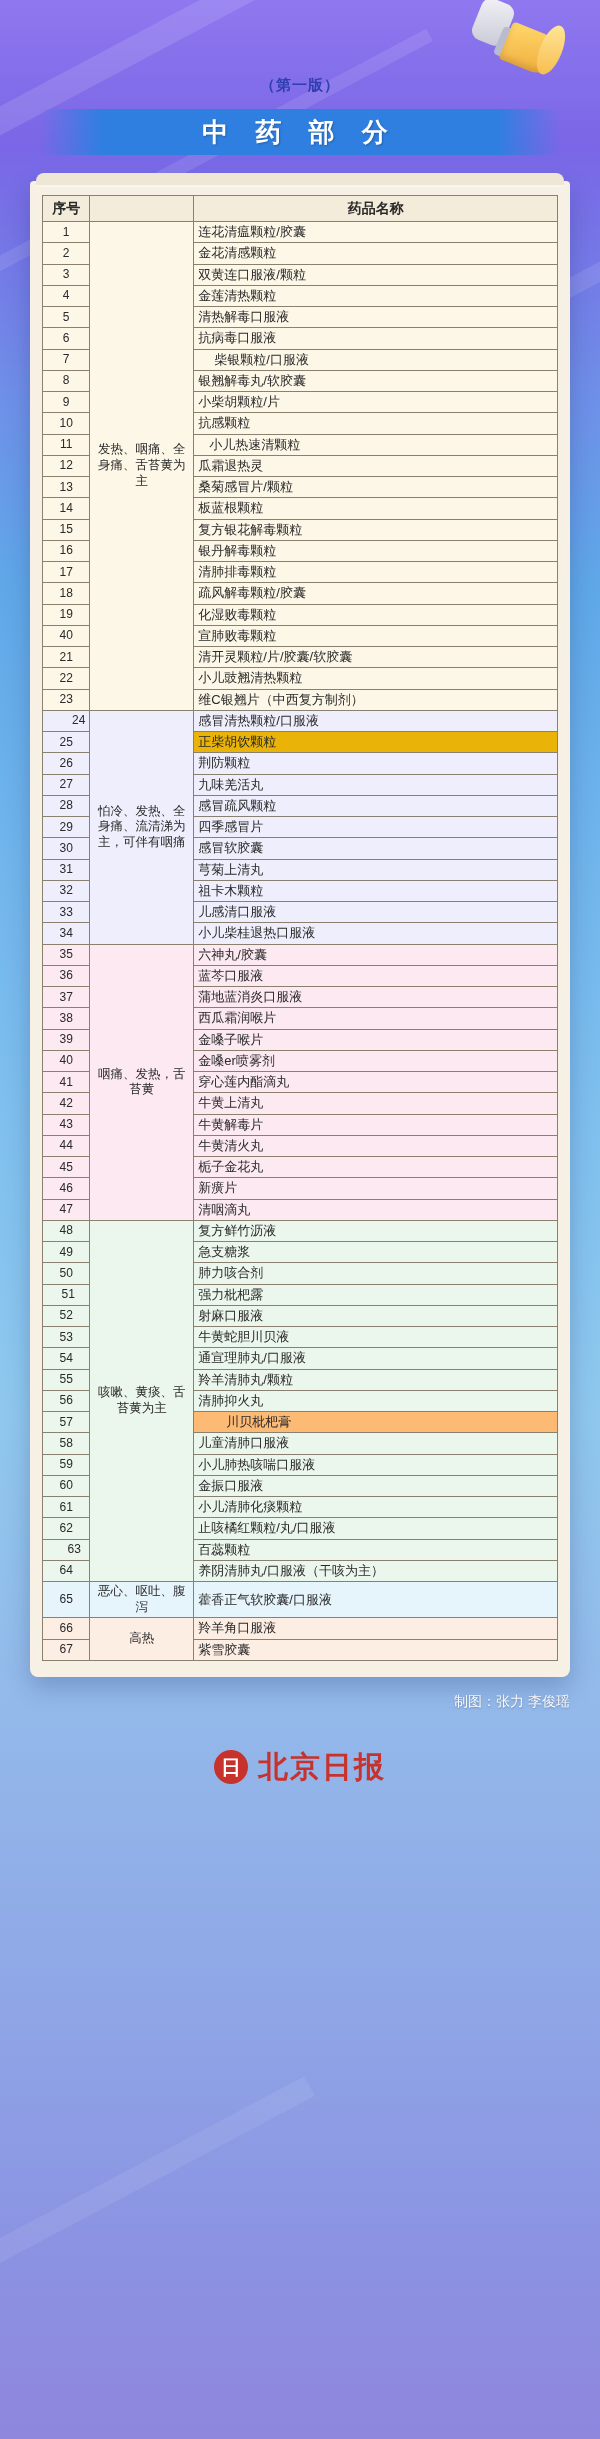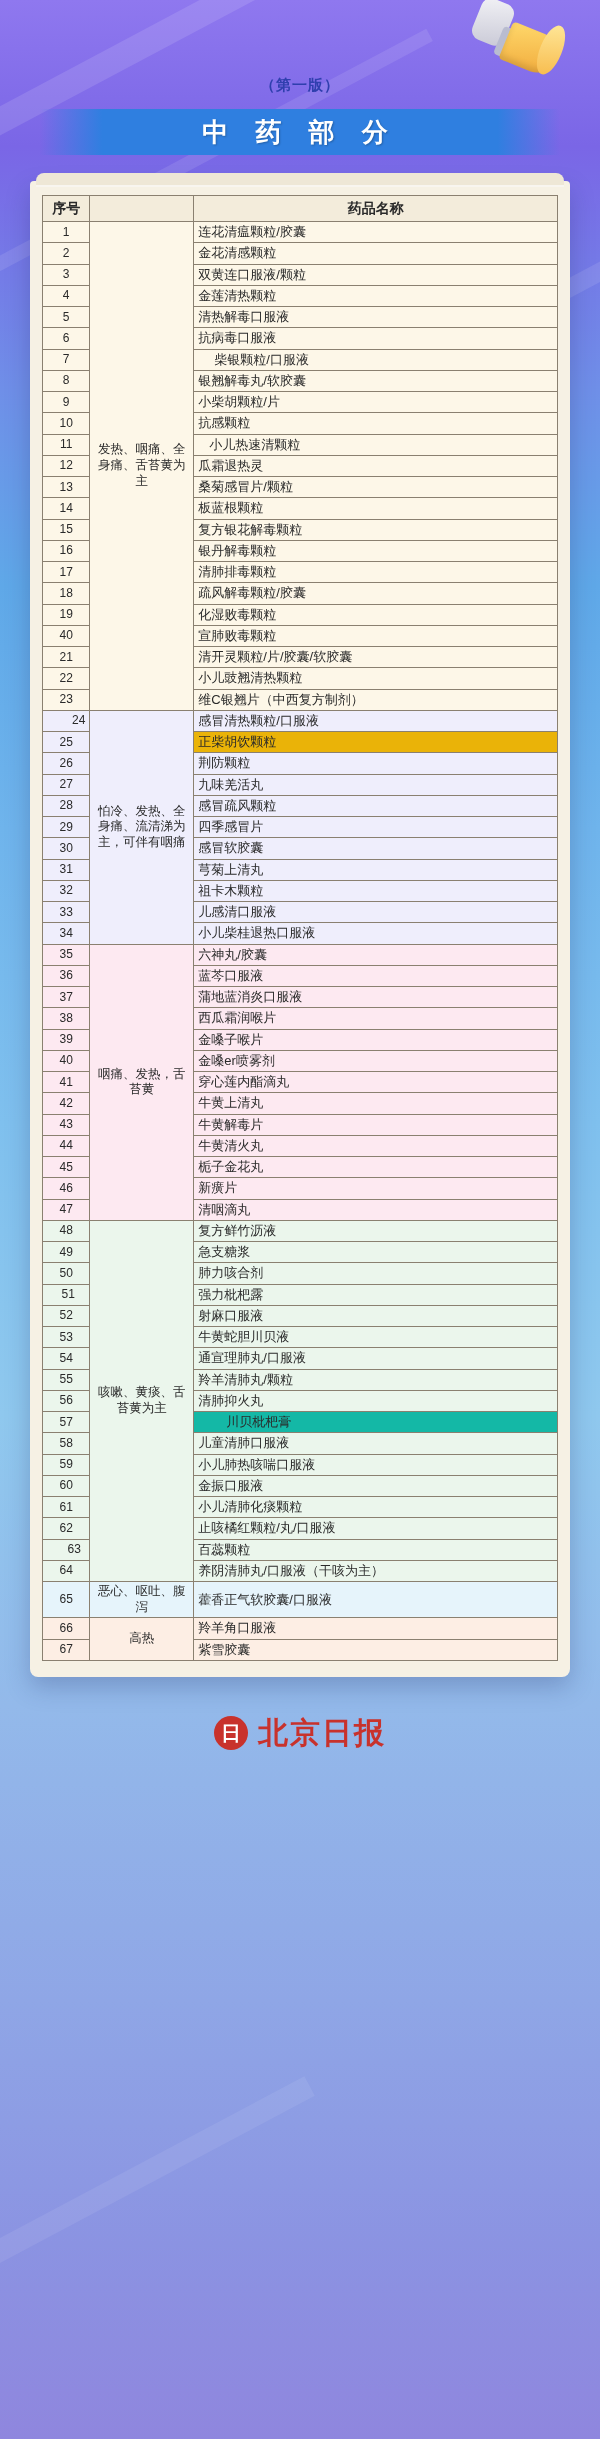--- a/index.html
+++ b/index.html
@@ -467,21 +467,21 @@
           <tr>
             <td class="idx g3" style="background: rgb(235, 246, 236);">55</td>
             <td class="nm g3" style="background: rgb(235, 246, 236);">羚羊清肺丸/颗粒</td>
           </tr>
           <tr>
             <td class="idx g3" style="background: rgb(235, 246, 236);">56</td>
             <td class="nm g3" style="background: rgb(235, 246, 236);">清肺抑火丸</td>
           </tr>
           <tr>
             <td class="idx g3" style="background: rgb(235, 246, 236);">57</td>
-            <td class="nm g3" style="background: #14b8a6; padding-left: 32px;">川贝枇杷膏</td>
+            <td class="nm g3" style="background: #fdba74; padding-left: 32px;">川贝枇杷膏</td>
           </tr>
           <tr>
             <td class="idx g3" style="background: rgb(235, 246, 236);">58</td>
             <td class="nm g3" style="background: rgb(235, 246, 236);">儿童清肺口服液</td>
           </tr>
           <tr>
             <td class="idx g3" style="background: rgb(235, 246, 236);">59</td>
             <td class="nm g3" style="background: rgb(235, 246, 236);">小儿肺热咳喘口服液</td>
           </tr>
           <tr>
@@ -515,18 +515,19 @@
             <td class="nm g5" style="background: rgb(253, 238, 228);">羚羊角口服液</td>
           </tr>
           <tr>
             <td class="idx g5" style="background: rgb(253, 238, 228);">67</td>
             <td class="nm g5" style="background: rgb(253, 238, 228);">紫雪胶囊</td>
           </tr>
         </tbody>
     </table>
   </div>
 
+  <div class="credit">制图：张力 李俊瑶</div>
 
   <div class="logo-row">
     <div class="logo-mark">日</div>
     <div class="logo-text">北京日报</div>
   </div>
 </div>
 
 </body></html>

